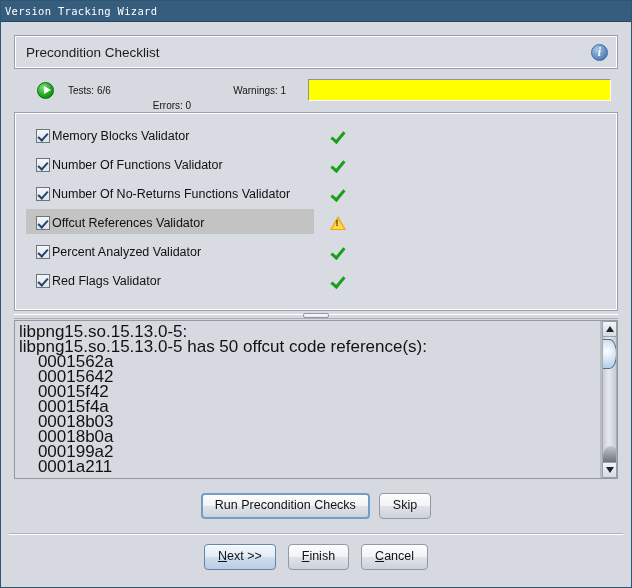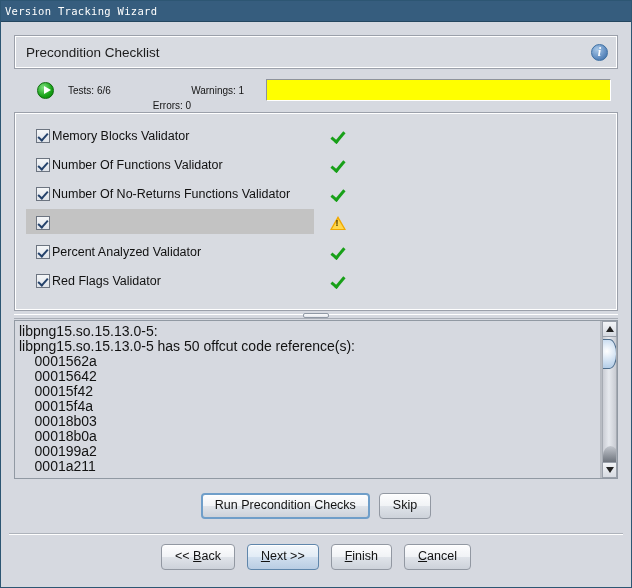--- a/index.html
+++ b/index.html
@@ -123,21 +123,21 @@
     border-top: 4.5px solid transparent;
     border-bottom: 4.5px solid transparent;
   }
   .status-label {
     font-size: 10px;
     color: #141414;
     white-space: nowrap;
   }
   #status-tests { margin-left: 14px; }
   #status-errors { margin-left: 42px; margin-top: 31px; }
-  #status-warnings { }
+  #status-warnings { margin-left: 42px; }
   #warning-field {
     margin-left: 22px;
     flex: 1 1 auto;
     height: 22px;
     background: #ffff00;
     border: 1px solid #8e939c;
     border-right-color: #ffffff;
     border-bottom-color: #ffffff;
     box-sizing: border-box;
     font-size: 12px;
@@ -291,21 +291,21 @@
     flex: 1 1 auto;
     min-height: 0;
     display: flex;
     background: #d6d9e0;
     border: 1px solid #9199a3;
     box-sizing: border-box;
   }
   #log-text {
     flex: 1 1 auto;
     padding: 3px 0 0 4px;
-    font-size: 14px;
+    font-size: 17px;
     line-height: 15px;
     color: #121212;
     overflow: hidden;
     white-space: pre;
     border-right: 1px solid #b6bac1;
   }
   
   #log-scroll {
     width: 16px;
     flex: 0 0 auto;
@@ -464,20 +464,21 @@
             <div class="row-hl"></div>
             <span class="checkbox"></span>
             <span class="check-label">Number Of No-Returns Functions Validator</span>
             <span class="status-icon-cell">
               <span class="chk-ok"></span>
             </span>
           </div>
           <div class="check-row selected">
             <div class="row-hl"></div>
             <span class="checkbox"></span>
+            <span class="check-label">Offcut References Validator</span>
             <span class="status-icon-cell">
               <span class="warn-tri"></span>
             </span>
           </div>
           <div class="check-row">
             <div class="row-hl"></div>
             <span class="checkbox"></span>
             <span class="check-label">Percent Analyzed Validator</span>
             <span class="status-icon-cell">
               <span class="chk-ok"></span>
@@ -524,20 +525,19 @@
     </div>
 
     <div id="action-row">
       <button class="btn focused">Run Precondition Checks</button>
       <button class="btn">Skip</button>
     </div>
 
     <div id="nav-sep"></div>
 
     <div id="nav-row">
-      <button class="btn" id="btn-back">&lt;&lt; <u>B</u>ack</button>
       <button class="btn default" id="btn-next"><u>N</u>ext &gt;&gt;</button>
       <button class="btn" id="btn-finish"><u>F</u>inish</button>
       <button class="btn" id="btn-cancel"><u>C</u>ancel</button>
     </div>
 
   </div>
 </div>
 
 </body></html>

